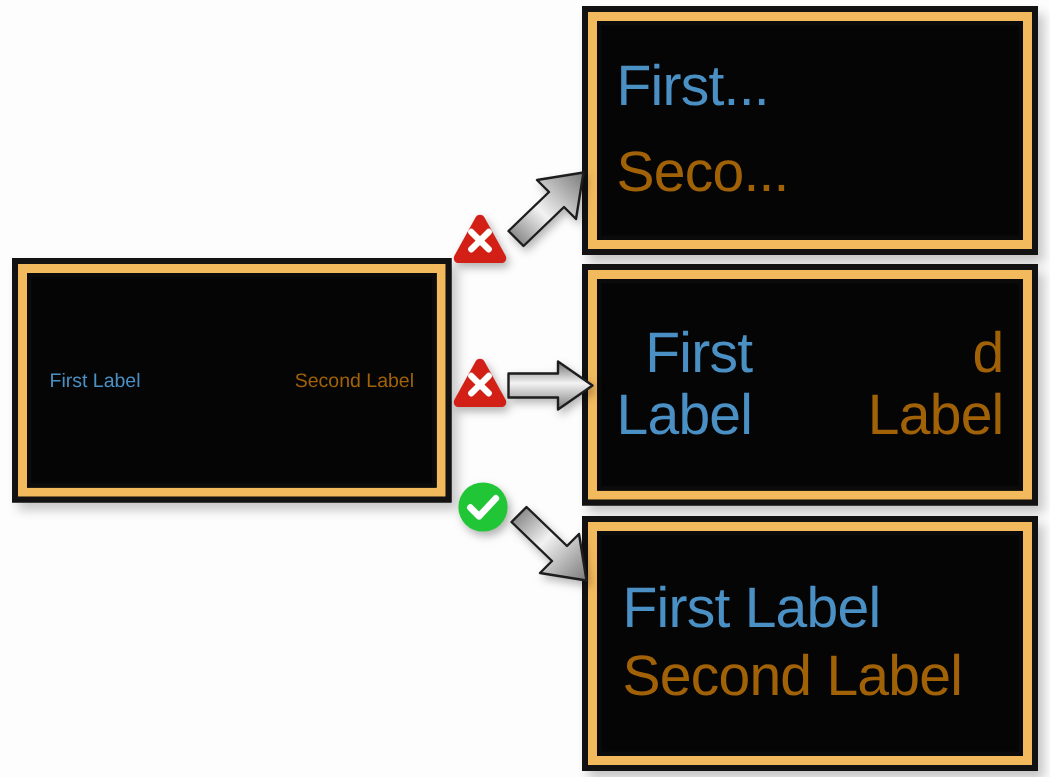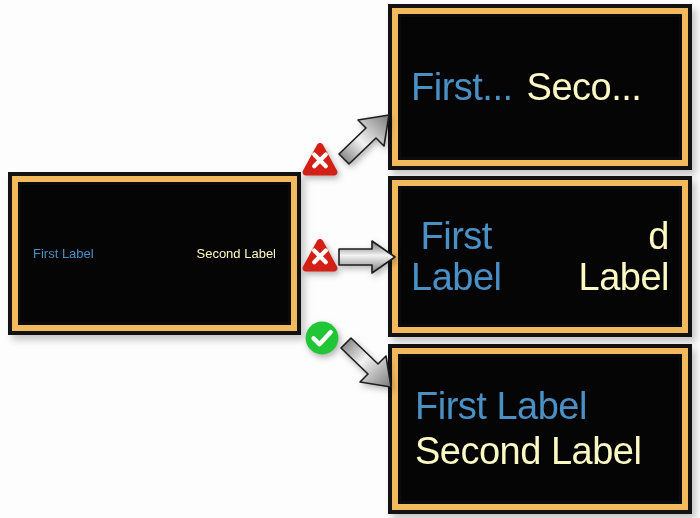--- a/index.html
+++ b/index.html
@@ -62,21 +62,21 @@
     justify-content: space-between;
     padding: 0 12px;
     box-sizing: border-box;
   }
   .lbl-small {
     font-size: 13px;
     line-height: 1.2;
     white-space: nowrap;
   }
   .c-first { color: #4a90c4; }
-  .c-second { color: #fef9c3; }
+  .c-second { color: #a16207; }
 
   
   #panel-truncated {
     left: 388px;
     top: 4px;
     width: 304px;
     height: 166px;
   }
   #panel-wrapped {
     left: 388px;
@@ -97,39 +97,40 @@
     display: flex;
     align-items: center;
     padding: 0 10px;
     box-sizing: border-box;
   }
   .truncated-row {
     display: flex;
     align-items: baseline;
     gap: 14px;
     width: 100%;
+    flex-direction: column;
   }
   .lbl-big {
     font-size: 38px;
     line-height: 1.12;
     letter-spacing: -0.5px;
     white-space: nowrap;
   }
 
   .wrap-cols {
     position: absolute;
     inset: 0;
     display: flex;
     align-items: center;
     justify-content: space-between;
     padding: 0 10px;
     box-sizing: border-box;
   }
   .wrap-col-left {
-    text-align: center;
+    text-align: right;
     max-width: 44%;
   }
   .wrap-col-right {
     text-align: right;
     max-width: 44%;
   }
   .lbl-wrap {
     font-size: 38px;
     line-height: 1.06;
     letter-spacing: -0.5px;

